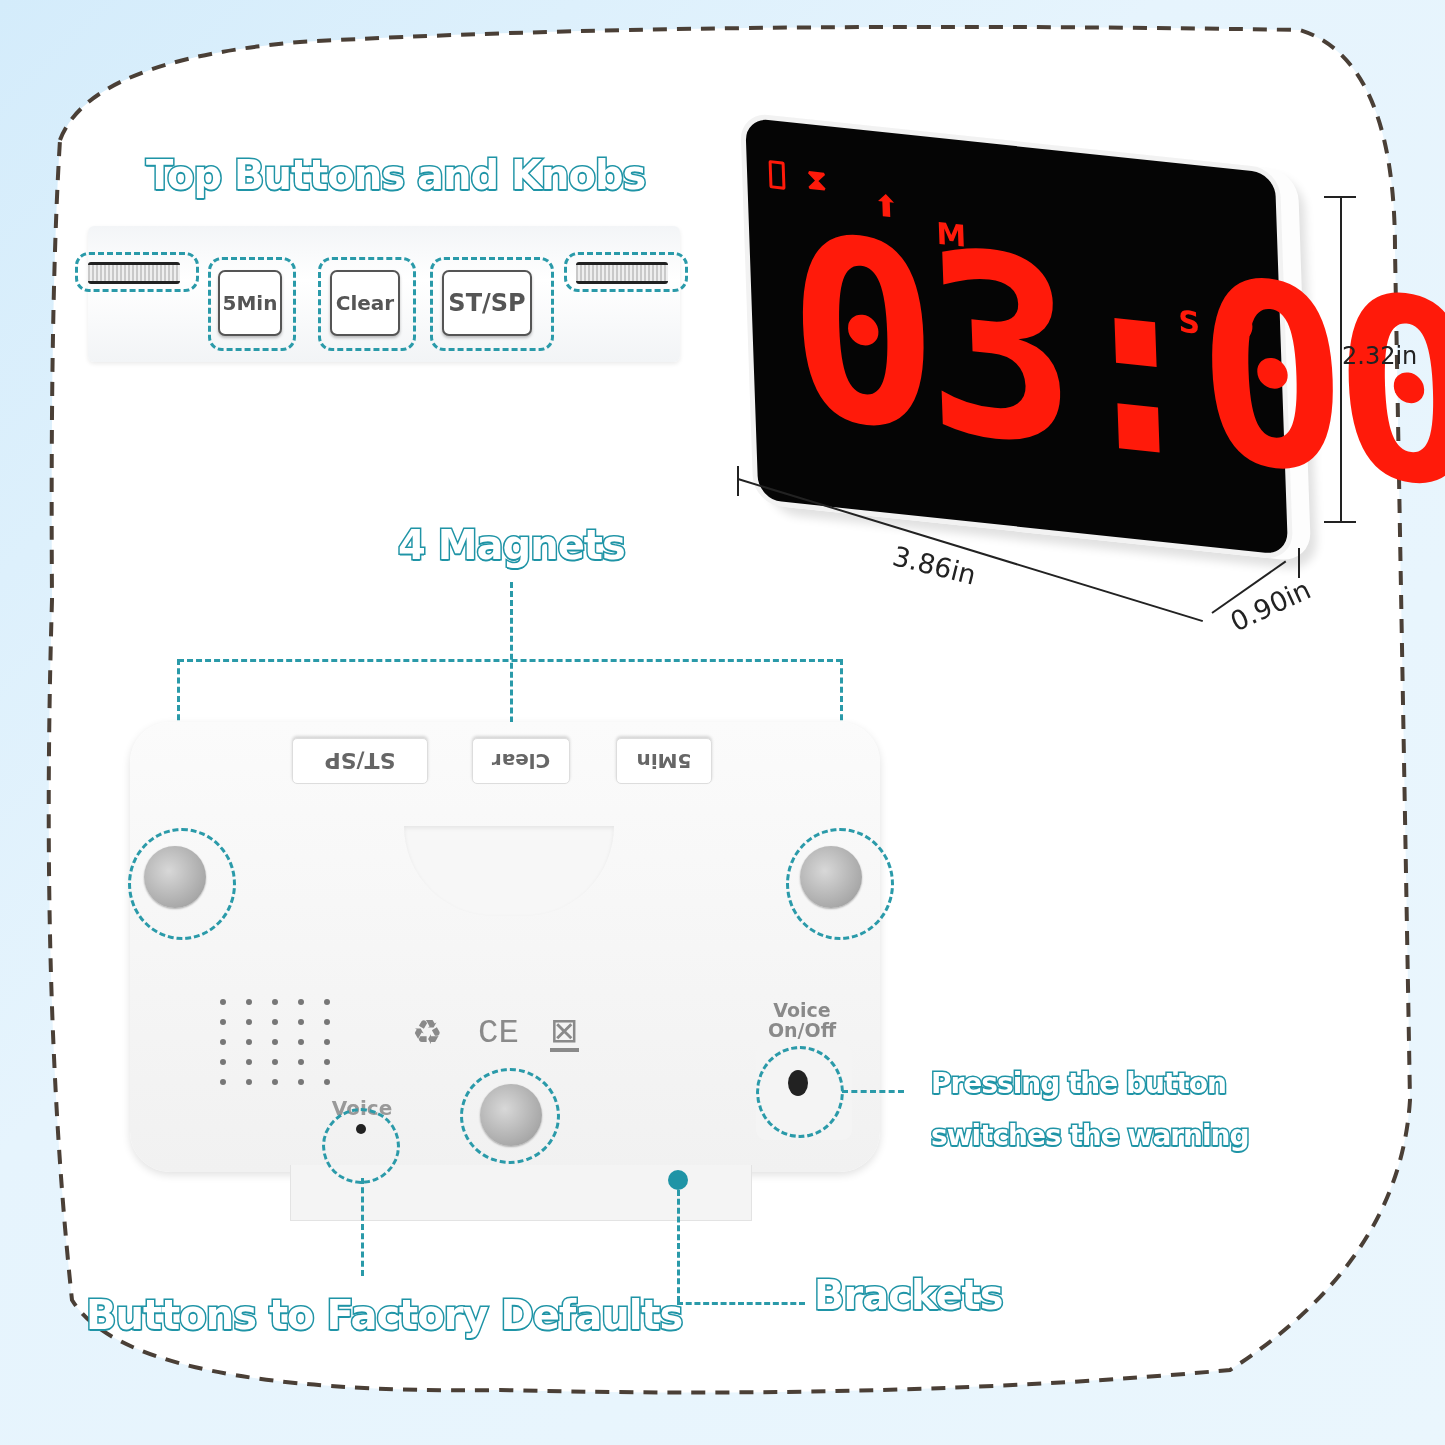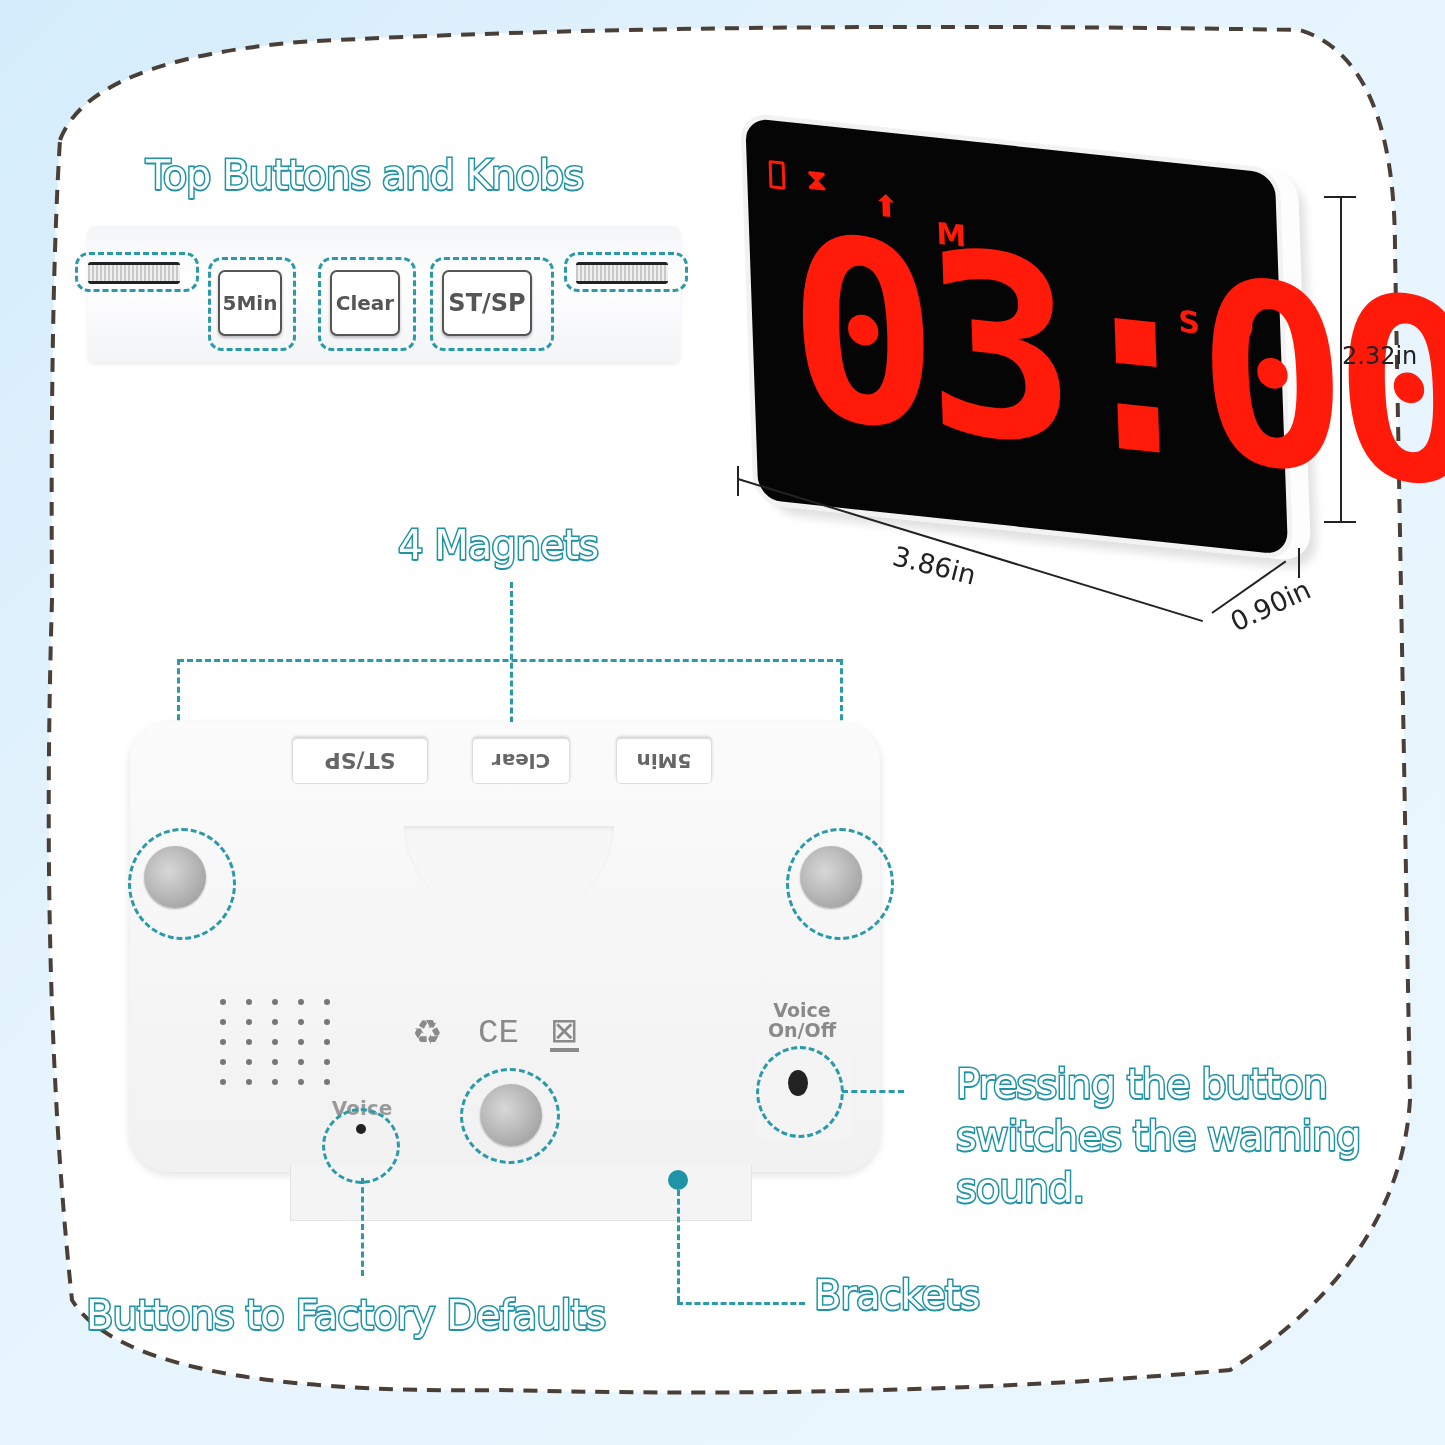--- a/index.html
+++ b/index.html
@@ -1,25 +1,25 @@
 <!DOCTYPE html>
 <html><head>
 <meta charset="utf-8">
 <style>
   html,body{margin:0;padding:0;}
   body{width:1445px;height:1445px;position:relative;overflow:hidden;
        background:linear-gradient(135deg,#d4ecfb 0%,#e6f4fd 40%,#eaf6fd 100%);
        font-family:"DejaVu Sans",sans-serif;}
   .frame{position:absolute;left:0;top:0;width:1445px;height:1445px;}
-  .title{position:absolute;font-family:"DejaVu Sans",sans-serif;font-weight:normal;color:#ffffff;
+  .title{position:absolute;font-family:"DejaVu Sans",sans-serif;font-weight:bold;color:#ffffff;
          -webkit-text-stroke:3px #1f94a6;paint-order:stroke fill;letter-spacing:-1px;white-space:nowrap;
          text-shadow:0 2px 0 #1f94a6;}
   .t-top{left:146px;top:152px;font-size:40px;}
   .t-mag{left:398px;top:522px;font-size:40px;}
-  .t-press{left:956px;top:1058px;font-size:40px;line-height:52px;}
+  .t-press{left:931px;top:1058px;font-size:28px;line-height:52px;}
   .t-factory{left:86px;top:1292px;font-size:40px;}
   .t-brackets{left:814px;top:1272px;font-size:40px;}
 
   
   .strip{position:absolute;left:88px;top:226px;width:592px;height:136px;background:linear-gradient(#f3f5f7,#ffffff 40%,#f2f4f6);border-radius:6px;box-shadow:0 2px 4px rgba(0,0,0,0.08);}
   .knob{position:absolute;height:16px;width:92px;background:repeating-linear-gradient(90deg,#c9c9c9 0 2px,#efefef 2px 4px);border-top:3px solid #222;border-bottom:3px solid #222;border-radius:3px;}
   .dashbox{position:absolute;border:3px dashed #2a9aa9;border-radius:14px;}
   .keycap{position:absolute;background:#fff;border:2px solid #555;border-radius:7px;box-shadow:0 2px 3px rgba(0,0,0,0.25);
           font-family:"DejaVu Sans",sans-serif;font-weight:bold;color:#555;display:flex;align-items:center;justify-content:center;}
 
@@ -176,21 +176,20 @@
 <div class="ring" style="left:128px;top:828px;width:102px;height:106px;"></div>
 <div class="ring" style="left:786px;top:828px;width:102px;height:106px;"></div>
 <div class="ring" style="left:460px;top:1068px;width:94px;height:90px;"></div>
 <div class="ring" style="left:756px;top:1046px;width:82px;height:86px;"></div>
 <div class="ring" style="left:322px;top:1108px;width:72px;height:70px;"></div>
 
 <div class="hdash" style="left:842px;top:1090px;width:62px;"></div>
 <div class="title t-press">
   <div>Pressing the button</div>
   <div>switches the warning</div>
-  <div>sound.</div>
 </div>
 
 <div class="vdash" style="left:361px;top:1178px;height:98px;"></div>
 <div class="title t-factory">Buttons to Factory Defaults</div>
 
 <div style="position:absolute;left:668px;top:1170px;width:20px;height:20px;border-radius:50%;background:#1f94a6;"></div>
 <div class="vdash" style="left:677px;top:1190px;height:112px;"></div>
 <div class="hdash" style="left:677px;top:1302px;width:128px;"></div>
 <div class="title t-brackets">Brackets</div>
 

